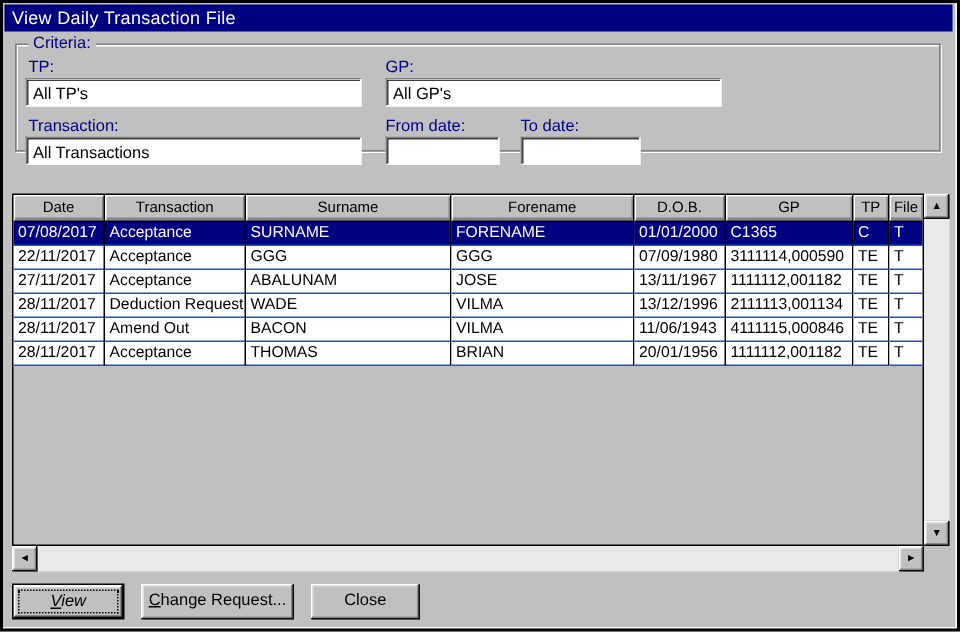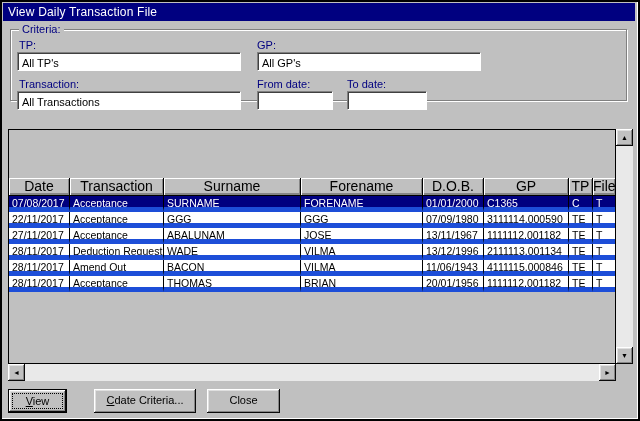--- a/index.html
+++ b/index.html
@@ -47,28 +47,28 @@
   .grid-area { position:absolute; left:6px; top:127px; width:625px; height:252px; }
   .grid-main {
     position:absolute; left:0; top:0; width:608px; height:235px;
     border:1px solid #000; background:var(--window-bg,#c0c0c0); overflow:hidden;
   }
   .cols { display:grid; grid-template-columns:61px 94px 137px 122px 61px 85px 24px 22px; }
   .hcell {
     height:18px; background:var(--window-bg,#c0c0c0);
     border-right:1px solid #000; border-bottom:1px solid #000;
     box-shadow: inset 1px 1px 0 #fff, inset -1px -2px 0 #868686;
-    font-size:14px; line-height:17px; text-align:center;
-    overflow:hidden; white-space:nowrap;margin-top:48px;
+    font-size:10px; line-height:17px; text-align:center;
+    overflow:hidden; white-space:nowrap;
   }
   .hcell:last-child { border-right:none; }
   .trow { height:16px; }
   .tcell {
     height:16px; background:#fff; color:#000;
-    border-right:1px solid #000; border-bottom:5px solid #1d4ed8;
+    border-right:1px solid #000; border-bottom:1px solid #1d4ed8;
     font-size:10.5px; line-height:15px; padding-left:3px;
     overflow:hidden; white-space:nowrap;
   }
   .tcell:last-child { border-right:none; }
   .trow.selected .tcell { background:var(--selection,#000080); color:#fff; }
 
   
   .vscroll {
     position:absolute; left:608px; top:0; width:17px; height:235px;
     background:#e9e9e9; display:flex; flex-direction:column; justify-content:space-between;
@@ -214,24 +214,24 @@
     </div>
 
     <div class="hscroll">
       <div class="sbtn">◄</div>
       <div class="sbtn">►</div>
     </div>
 
     <div class="corner"></div>
   </div>
 
-  <div class="btn default" style="left:6px; width:59px;">
+  <div class="btn default" style="left:6px; width:75px;font-style:italic;">
     <span class="mn">V</span><span>iew</span>
     <span class="focus-rect"></span>
   </div>
   <div class="btn" style="left:92px; width:102px;">
-    <span class="mn">C</span><span>date Criteria...</span>
+    <span class="mn">C</span><span>hange Request...</span>
   </div>
   <div class="btn" style="left:205px; width:73px;">
     <span>Close</span>
   </div>
 
 </div>
 
 </body></html>

